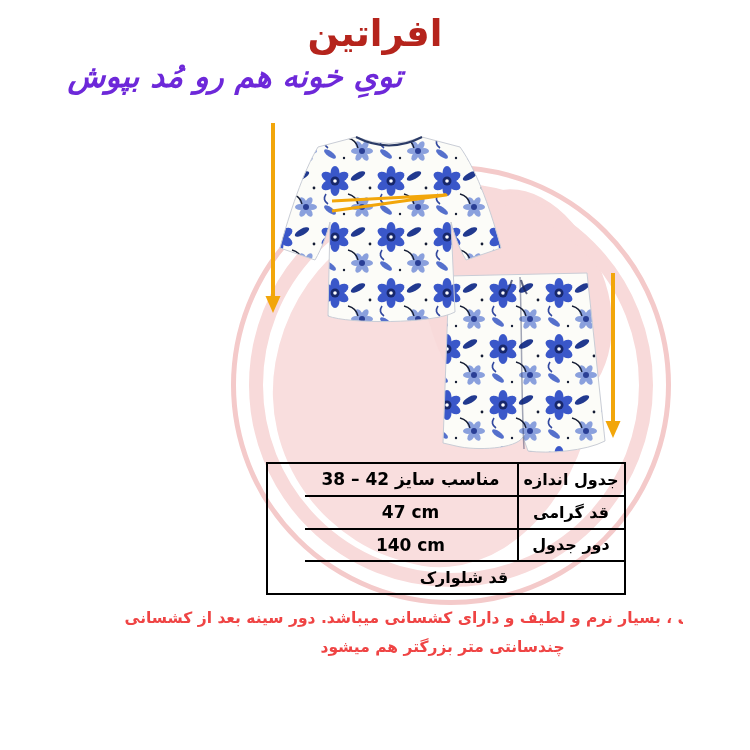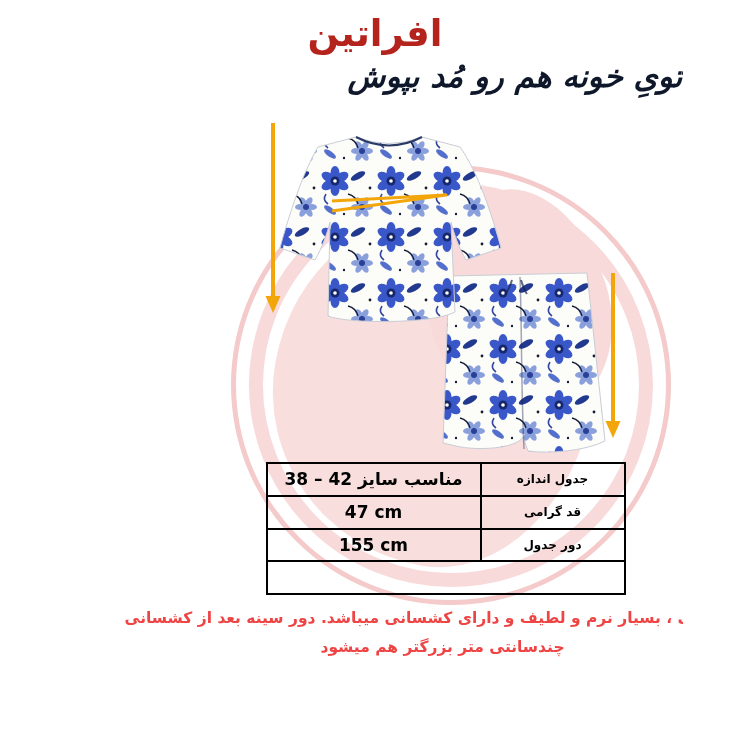--- a/index.html
+++ b/index.html
@@ -32,41 +32,41 @@
 
   
   .logo {
     position:absolute; top:12px; left:0; width:100%;
     text-align:center; direction:rtl;
     font-size:37px; font-weight:bold; letter-spacing:1px;
     color:#b5241c;
   }
   .tagline {
     position:absolute; top:58px; left:0; width:100%;
-    text-align:right; direction:rtl;
-    font-size:31px; font-weight:bold; font-style:italic; color:#0f172a;
+    text-align:left; direction:rtl;
+    font-size:31px; font-weight:bold; font-style:italic; color:#6d28d9;
   }
 
   
   .figure { position:absolute; left:140px; top:110px; width:480px; height:350px; }
 
   
   .size-table {
     position:absolute; left:198px; top:462px; width:360px; height:133px;
     border:2.5px solid #000; box-sizing:border-box;
     display:flex; flex-direction:column; background:transparent;
   }
-  .trow { flex:1; display:flex; }
+  .trow { flex:1; display:flex;margin-left:37px; }
   .trow + .trow { border-top:2.5px solid #000; }
   .tcell {
     display:flex; align-items:center; justify-content:center;
     font-weight:bold; box-sizing:border-box;
   }
   .tcell.value { flex:0 0 214px; border-right:2.5px solid #000; font-size:17px; }
-  .tcell.label { flex:1; font-size:12px; direction:rtl; }
+  .tcell.label { flex:1; font-size:16px; direction:rtl; }
 
   
   .desc {
     position:absolute; top:604px; left:28px; width:694px;
     direction:rtl; text-align:center;
     font-weight:bold; font-size:15.5px; line-height:29px; color:#ef4444;
   }
   .desc p { margin:0 0 13px 0; }
 </style>
 </head>
@@ -156,24 +156,25 @@
   <div class="size-table">
     <div class="trow">
       <div class="tcell value" dir="rtl">مناسب سایز  42 – 38</div>
       <div class="tcell label">جدول اندازه</div>
     </div>
     <div class="trow">
       <div class="tcell value" dir="ltr">47 cm</div>
       <div class="tcell label">قد گرامی</div>
     </div>
     <div class="trow">
-      <div class="tcell value" dir="ltr">155 cm</div>
+      <div class="tcell value" dir="ltr">140 cm</div>
       <div class="tcell label">دور جدول</div>
     </div>
     <div class="trow">
+      <div class="tcell label">قد شلوارک</div>
     </div>
   </div>
 
   <div class="desc">
     <p>پارچه نازک ، بسیار نرم و لطیف و دارای کشسانی میباشد. دور سینه بعد از کشسانی چندسانتی متر بزرگتر هم میشود</p>
   </div>
 
 </div>
 
 </body></html>

